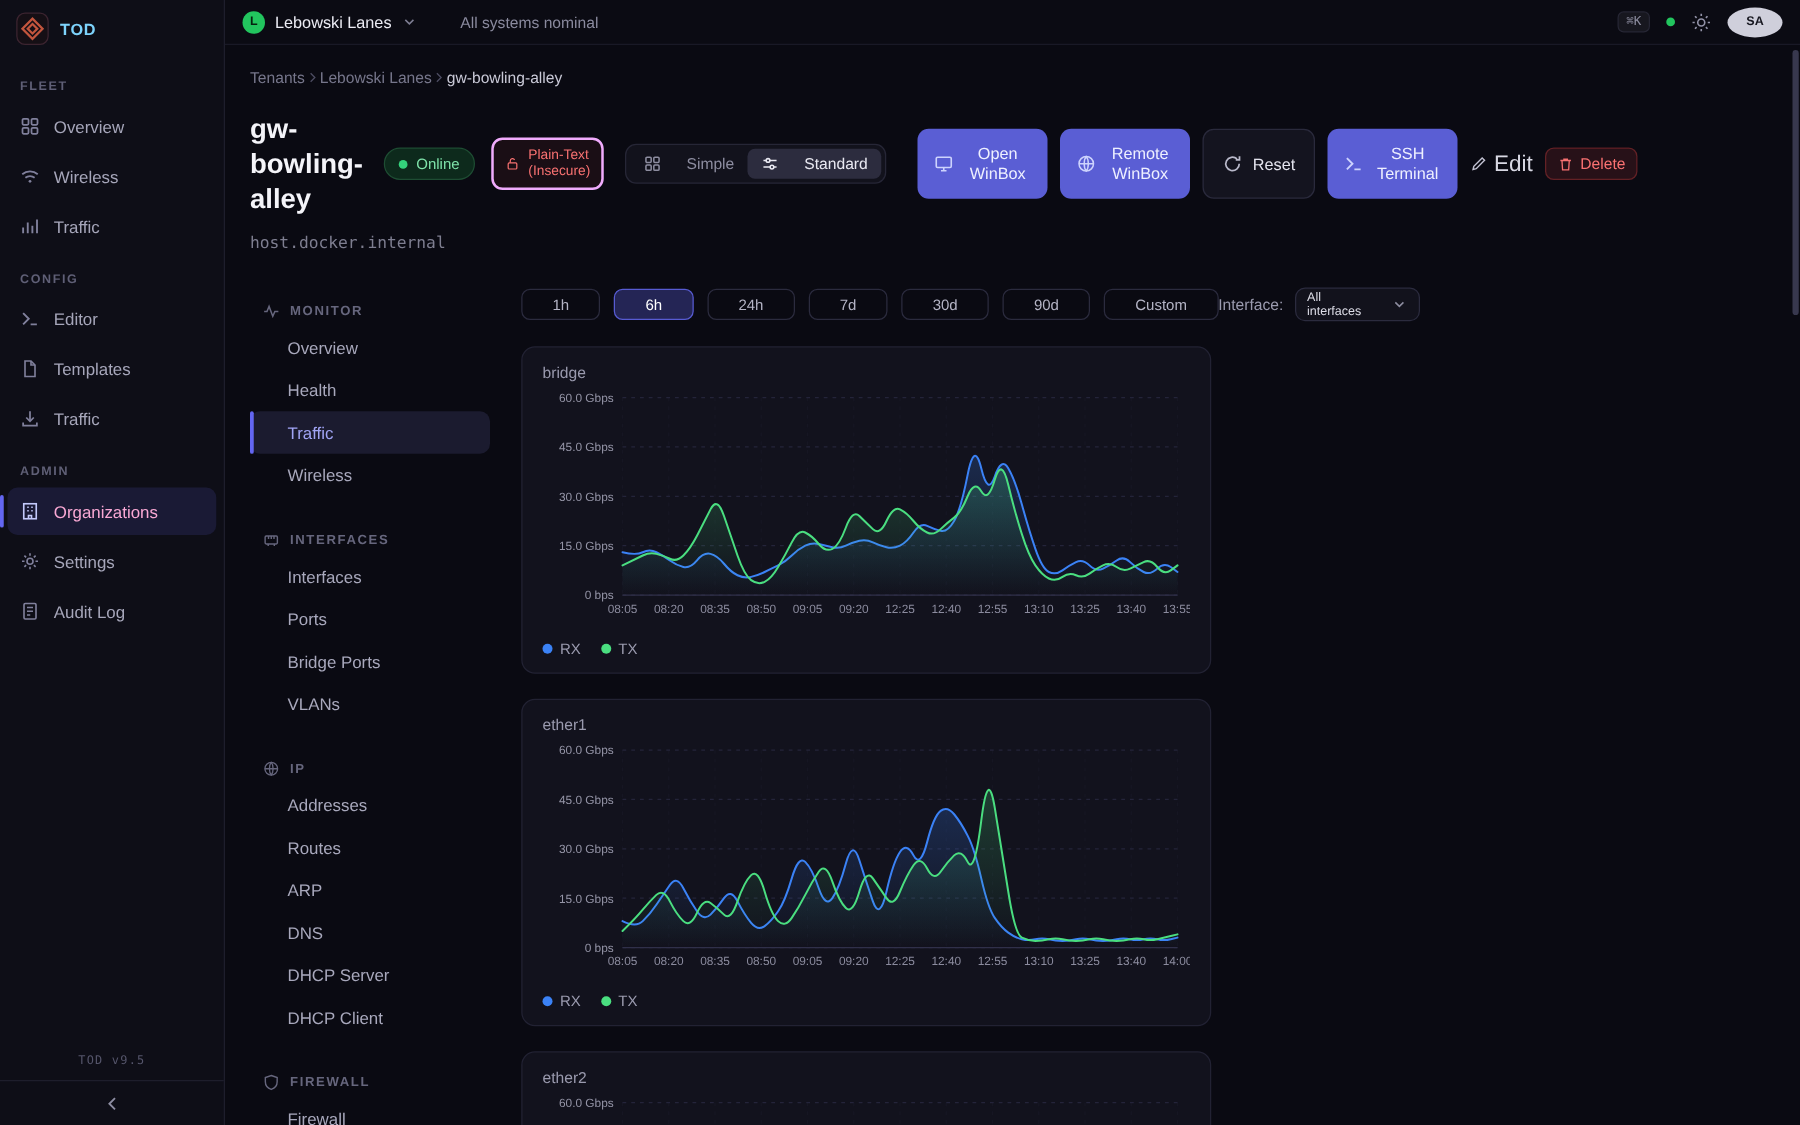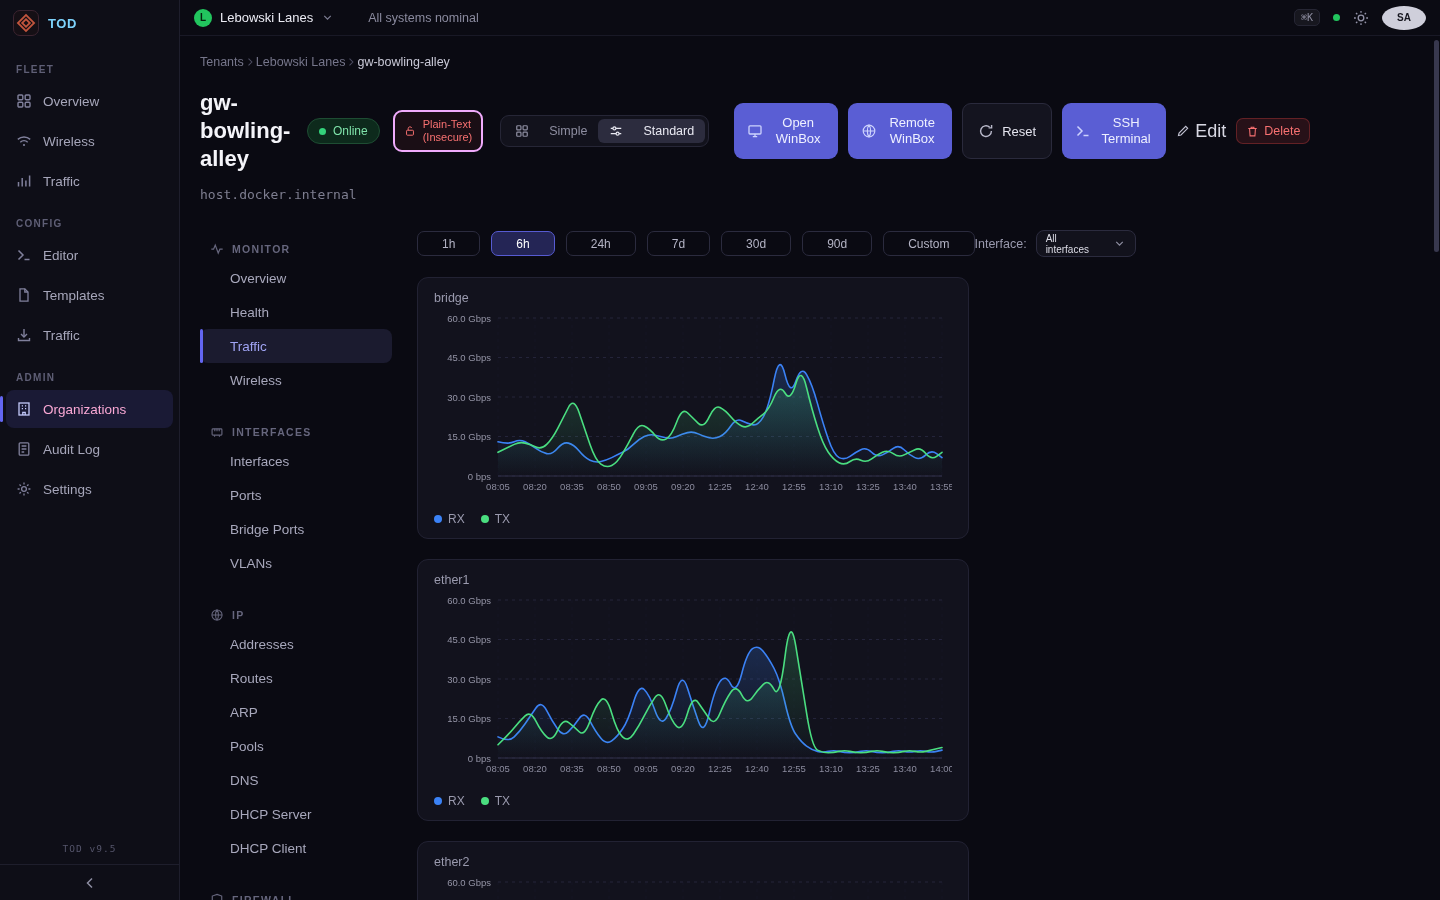--- a/index.html
+++ b/index.html
@@ -203,34 +203,34 @@
             <svg viewBox="0 0 16 16" fill="none" stroke="currentColor" stroke-width="1.3">
               <rect x="3" y="2" width="10" height="12"></rect>
               <path d="M5.8 4.8h1.2M9 4.8h1.2M5.8 7.6h1.2M9 7.6h1.2M6.8 14v-2.6h2.4V14"></path>
             </svg>
           </span>
           <span>Organizations</span>
         </div>
         <div class="nav-item">
           <span class="icon">
             <svg viewBox="0 0 16 16" fill="none" stroke="currentColor" stroke-width="1.3">
+              <circle cx="8" cy="8" r="2.4"></circle>
+              <path d="M8 1.6v2M8 12.4v2M1.6 8h2M12.4 8h2M3.5 3.5l1.4 1.4M11.1 11.1l1.4 1.4M12.5 3.5l-1.4 1.4M4.9 11.1l-1.4 1.4"></path>
+            </svg>
+          </span>
+          <span>Settings</span>
+        </div>
+        <div class="nav-item">
+          <span class="icon">
+            <svg viewBox="0 0 16 16" fill="none" stroke="currentColor" stroke-width="1.3">
               <rect x="3.2" y="1.8" width="9.6" height="12.4" rx="1"></rect>
               <path d="M5.6 5h4.8M5.6 8h4.8M5.6 11h2.6"></path>
             </svg>
           </span>
           <span>Audit Log</span>
-        </div>
-        <div class="nav-item">
-          <span class="icon">
-            <svg viewBox="0 0 16 16" fill="none" stroke="currentColor" stroke-width="1.3">
-              <circle cx="8" cy="8" r="2.4"></circle>
-              <path d="M8 1.6v2M8 12.4v2M1.6 8h2M12.4 8h2M3.5 3.5l1.4 1.4M11.1 11.1l1.4 1.4M12.5 3.5l-1.4 1.4M4.9 11.1l-1.4 1.4"></path>
-            </svg>
-          </span>
-          <span>Settings</span>
         </div>
       </nav>
     <div class="sidebar-footer">
       <div class="version">TOD v9.5</div>
       <div class="collapse-bar">
         <span class="icon">
             <svg viewBox="0 0 16 16" fill="none" stroke="currentColor" stroke-width="1.5">
               <path d="M10 3.5L5.5 8l4.5 4.5"></path>
             </svg>
           </span>
@@ -438,23 +438,20 @@
               <span>IP</span>
             </div>
             <div class="sub-item">
               <span>Addresses</span>
             </div>
             <div class="sub-item">
               <span>Routes</span>
             </div>
             <div class="sub-item">
               <span>ARP</span>
-            </div>
-            <div class="sub-item">
-              <span>Pools</span>
             </div>
             <div class="sub-item">
               <span>DNS</span>
             </div>
             <div class="sub-item">
               <span>DHCP Server</span>
             </div>
             <div class="sub-item">
               <span>DHCP Client</span>
             </div>

